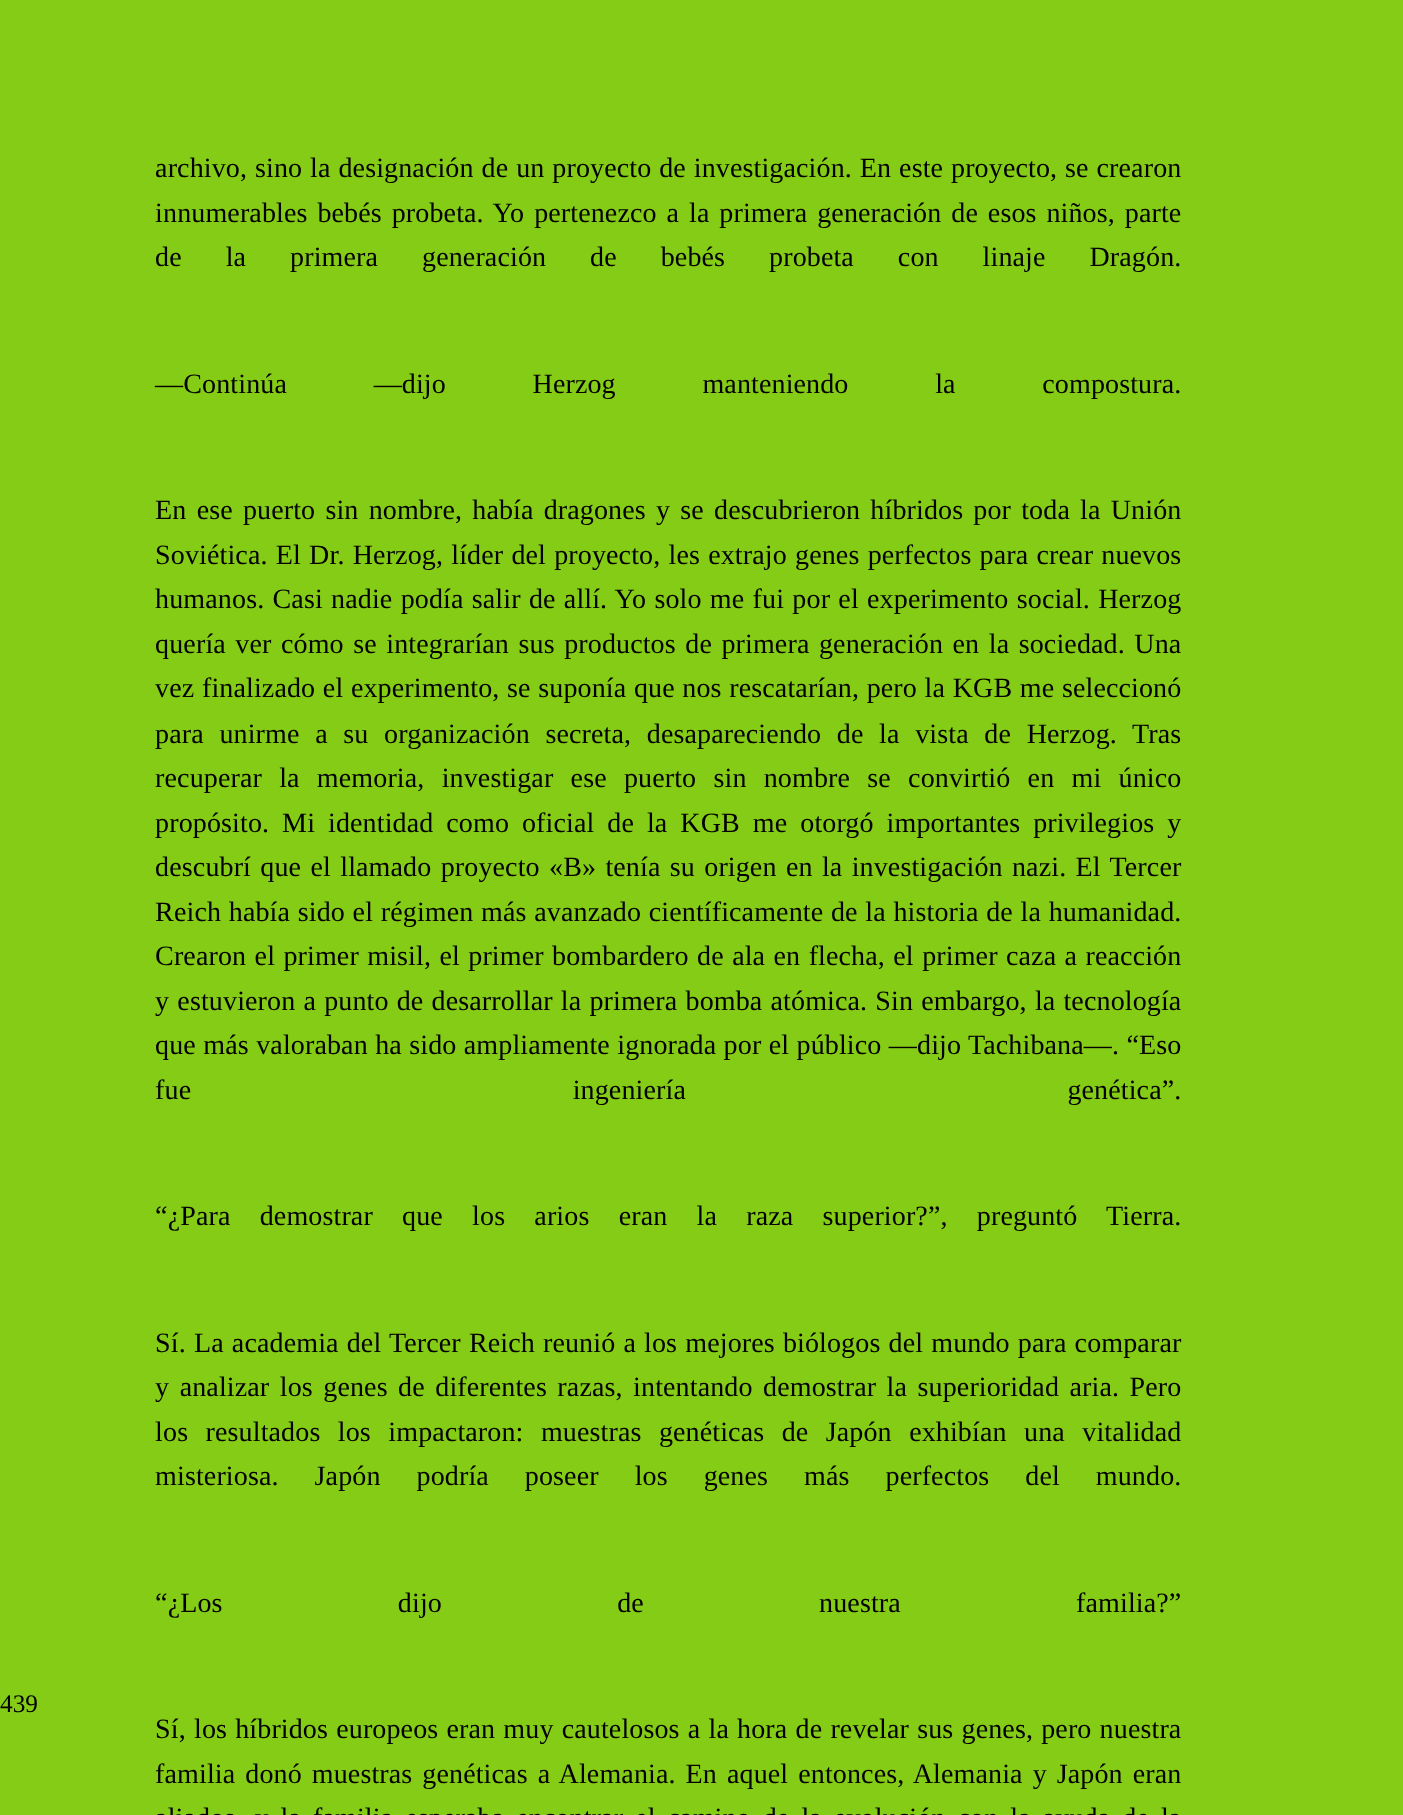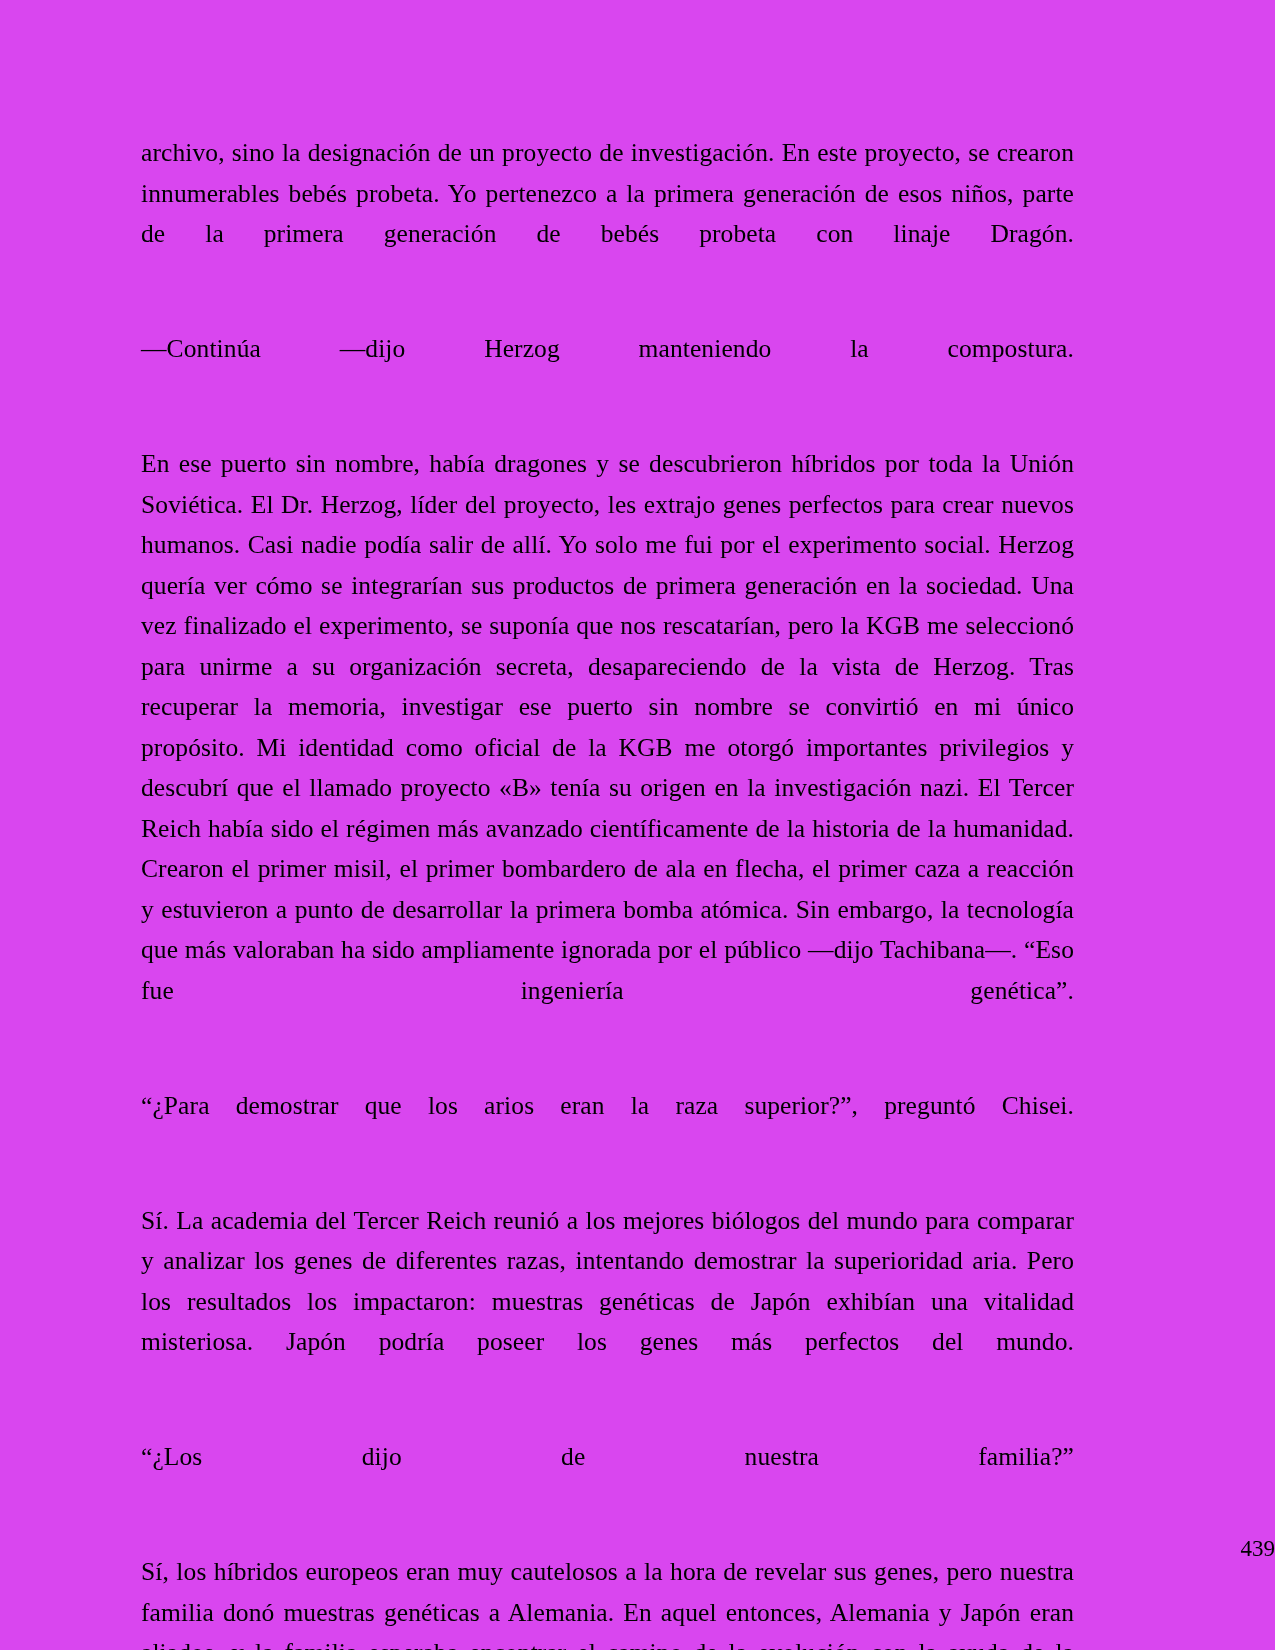--- a/index.html
+++ b/index.html
@@ -8,21 +8,21 @@
     background: #ffffff;
   }
   body {
     font-family: "Liberation Serif", "DejaVu Serif", serif;
     color: #000000;
   }
   .page {
     position: relative;
     width: 1275px;
     height: 1650px;
-    background: #d946ef;
+    background: #84cc16;
     margin: 0 auto;
     overflow: hidden;
     box-sizing: border-box;
   }
   .content {
     position: absolute;
     left: 141px;
     top: 133px;
     width: 933px;
   }
@@ -44,37 +44,37 @@
   .para::after {
     content: "";
     display: inline-block;
     width: 100%;
   }
   .page-number {
     position: absolute;
     left: 0;
     right: 0;
     top: 1535px;
-    text-align: right;
+    text-align: left;
     font-size: 23px;
     line-height: 28px;
     font-family: "Liberation Serif", "DejaVu Serif", serif;
     color: #000000;
   }
 </style>
 </head>
 <body>
 
 <div class="page">
 
   <div class="content">
     <p class="para">archivo, sino la designación de un proyecto de investigación. En este proyecto, se crearon innumerables bebés probeta. Yo pertenezco a la primera generación de esos niños, parte de la primera generación de bebés probeta con linaje Dragón.</p>
     <p class="para">—Continúa —dijo Herzog manteniendo la compostura.</p>
     <p class="para">En ese puerto sin nombre, había dragones y se descubrieron híbridos por toda la Unión Soviética. El Dr. Herzog, líder del proyecto, les extrajo genes perfectos para crear nuevos humanos. Casi nadie podía salir de allí. Yo solo me fui por el experimento social. Herzog quería ver cómo se integrarían sus productos de primera generación en la sociedad. Una vez finalizado el experimento, se suponía que nos rescatarían, pero la KGB me seleccionó para unirme a su organización secreta, desapareciendo de la vista de Herzog. Tras recuperar la memoria, investigar ese puerto sin nombre se convirtió en mi único propósito. Mi identidad como oficial de la KGB me otorgó importantes privilegios y descubrí que el llamado proyecto «B» tenía su origen en la investigación nazi. El Tercer Reich había sido el régimen más avanzado científicamente de la historia de la humanidad. Crearon el primer misil, el primer bombardero de ala en flecha, el primer caza a reacción y estuvieron a punto de desarrollar la primera bomba atómica. Sin embargo, la tecnología que más valoraban ha sido ampliamente ignorada por el público —dijo Tachibana—. “Eso fue ingeniería genética”.</p>
-    <p class="para">“¿Para demostrar que los arios eran la raza superior?”, preguntó Chisei.</p>
+    <p class="para">“¿Para demostrar que los arios eran la raza superior?”, preguntó Tierra.</p>
     <p class="para">Sí. La academia del Tercer Reich reunió a los mejores biólogos del mundo para comparar y analizar los genes de diferentes razas, intentando demostrar la superioridad aria. Pero los resultados los impactaron: muestras genéticas de Japón exhibían una vitalidad misteriosa. Japón podría poseer los genes más perfectos del mundo.</p>
     <p class="para">“¿Los dijo de nuestra familia?”</p>
     <p class="para">Sí, los híbridos europeos eran muy cautelosos a la hora de revelar sus genes, pero nuestra familia donó muestras genéticas a Alemania. En aquel entonces, Alemania y Japón eran aliados, y la familia esperaba encontrar el camino de la evolución con la ayuda de la tecnología del Tercer Reich. En realidad, no se trataba solo del Clan Oni; algunos miembros de nuestra familia también anhelaban evolucionar en dragones, creyendo que estos eran las criaturas más perfectas de la Tierra, con el poder de cambiar el mundo. Sin embargo, la investigación no avanzó lo suficiente antes de que el Ejército Rojo Soviético entrara en Berlín. Un oficial soviético, que conocía el secreto de la raza dragón, adquirió el banco de genes junto con el científico principal del proyecto, Herzog. En lugar de entregárselo todo a los soviéticos, lo trasladaron al Círculo Polar Ártico. En ese remoto lugar, construyeron un nuevo puerto como centro de investigación, y bajo él, escondieron los restos intactos de un Rey Dragón. Este se convirtió en el segundo mayor</p>
   </div>
 
   <div class="page-number">439</div>
 
 </div>
 
 </body></html>

